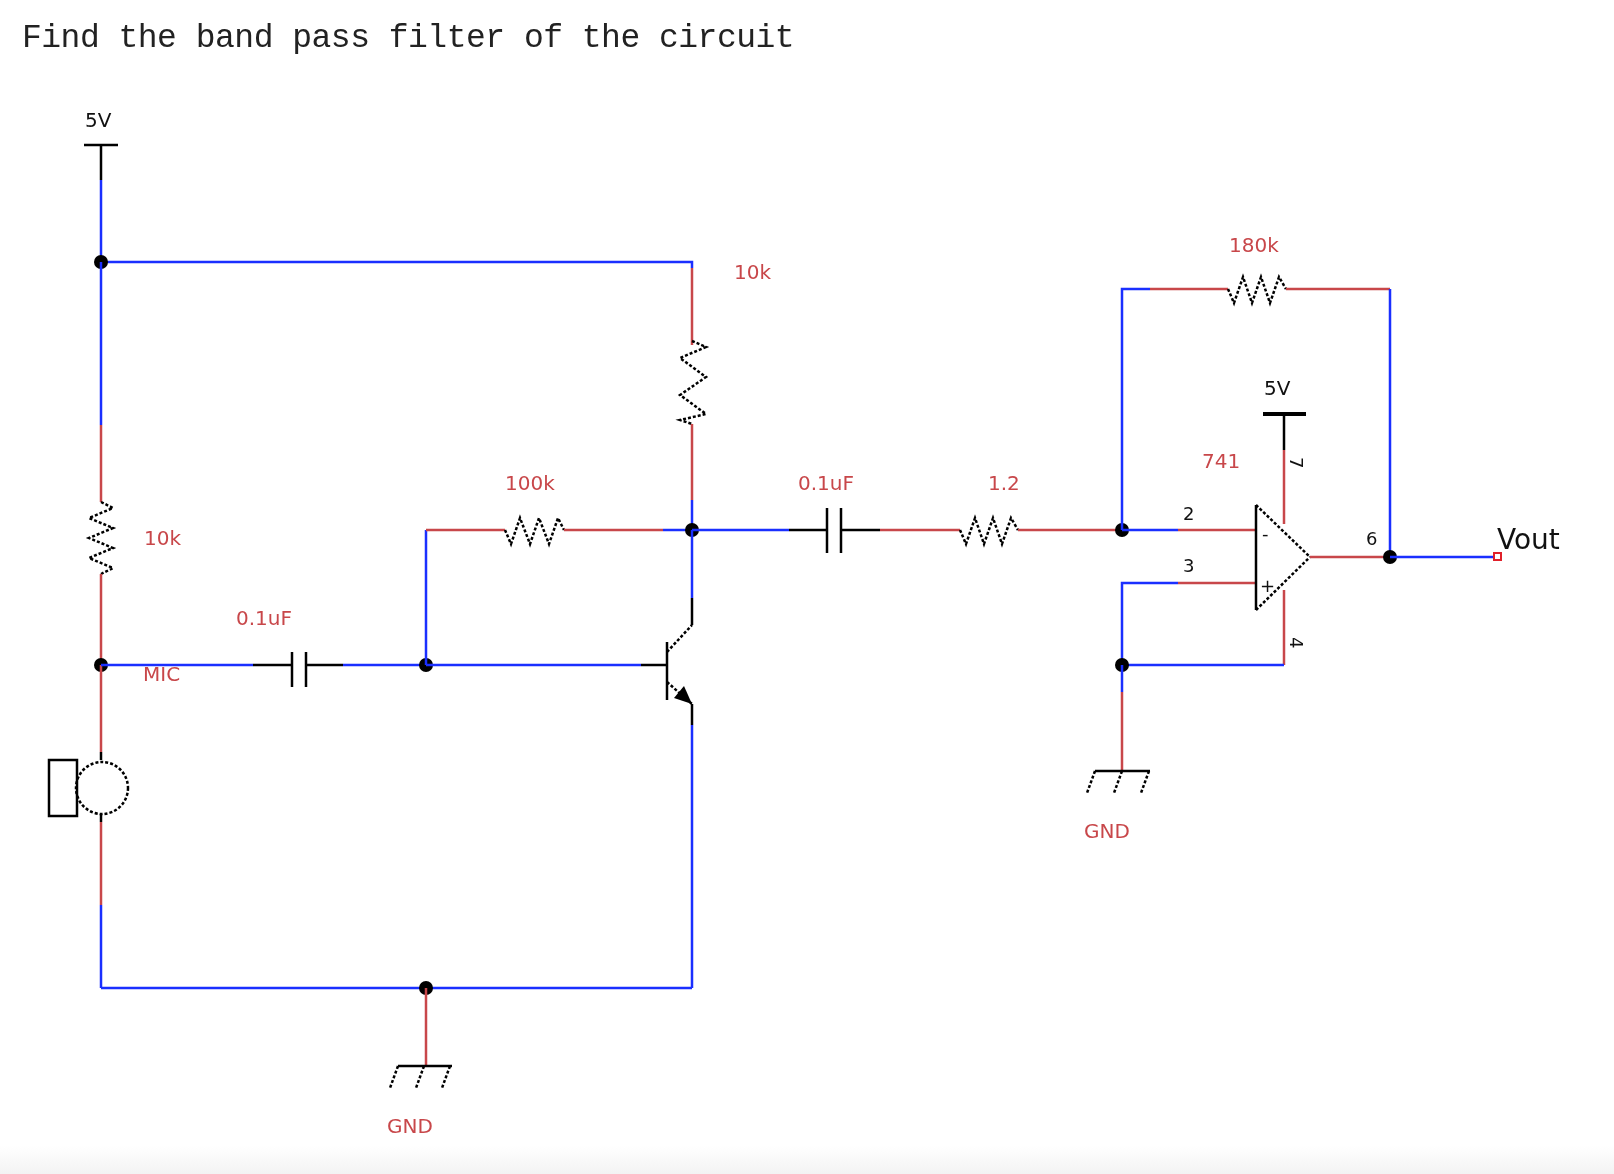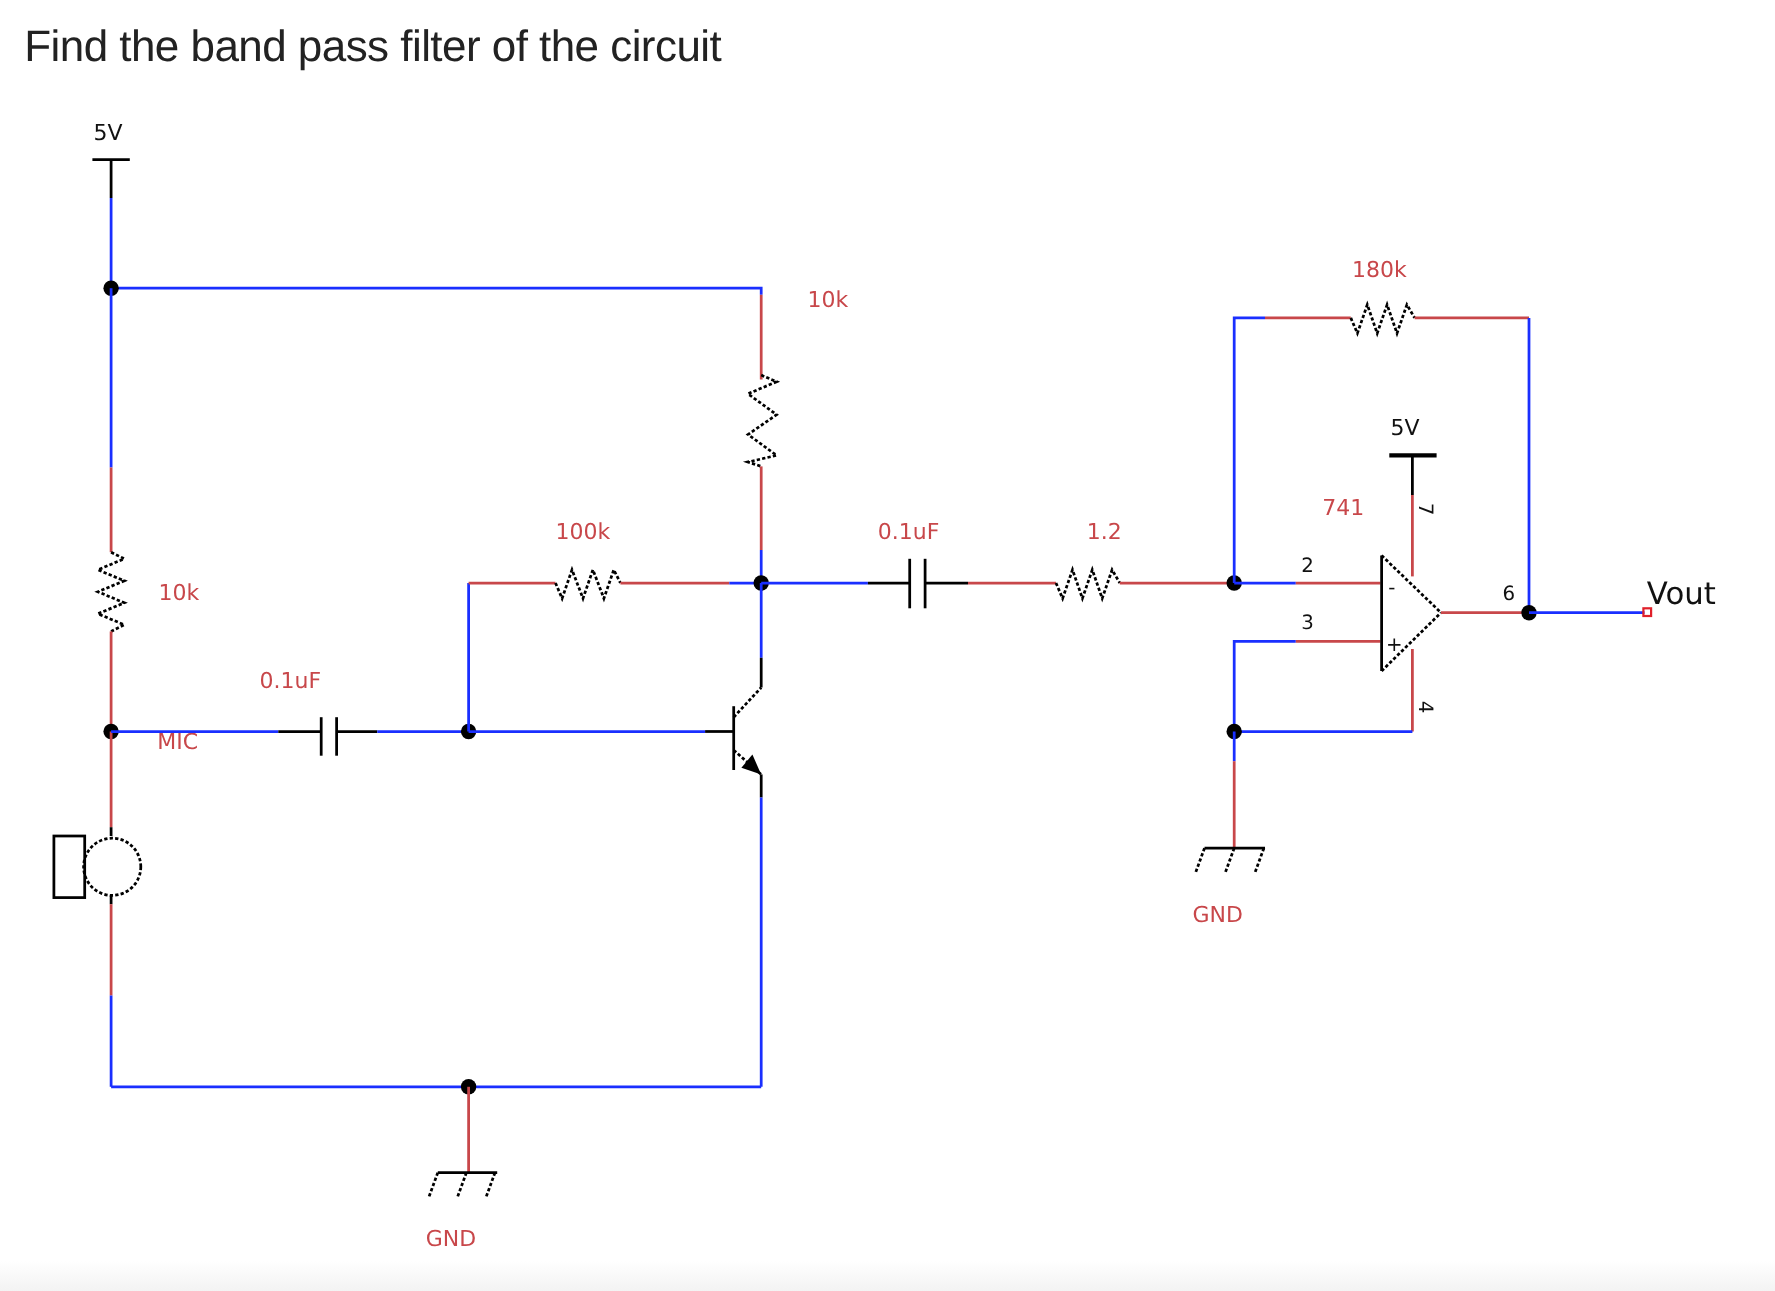--- a/index.html
+++ b/index.html
@@ -3,21 +3,21 @@
   <meta charset="utf-8">
   <style>
     html, body { margin: 0; padding: 0; background: #ffffff; }
     body { width: 1614px; height: 1174px; position: relative; overflow: hidden; }
     .page-bottom-fade {
       position: absolute; left: 0; top: 1146px; width: 1614px; height: 28px;
       background: linear-gradient(#ffffff, #f3f3f3);
     }
     .question-title {
       position: absolute; left: 22px; top: 20px; margin: 0;
-      font-family: Liberation Sans, sans-serif; font-size: 40px; font-weight: normal;
+      font-family: Liberation Mono, monospace; font-size: 33px; font-weight: normal;
       color: #222222; letter-spacing: -0.5px;
     }
     svg.schematic { position: absolute; left: 0; top: 0; }
     .wire-blue { stroke: #1a2fff; stroke-width: 2.5; fill: none; }
     .wire-red { stroke: #c8474a; stroke-width: 2.5; fill: none; }
     .sym { stroke: #000000; stroke-width: 2.5; fill: none; }
     .sym-dash { stroke: #000000; stroke-width: 2.5; fill: none; stroke-dasharray: 3 2; }
     .node { fill: #000000; }
     .lbl-red { font-family: "DejaVu Sans", sans-serif; font-size: 20px; fill: #c8474a; }
     .lbl-black { font-family: "DejaVu Sans", sans-serif; font-size: 20px; fill: #111111; }

